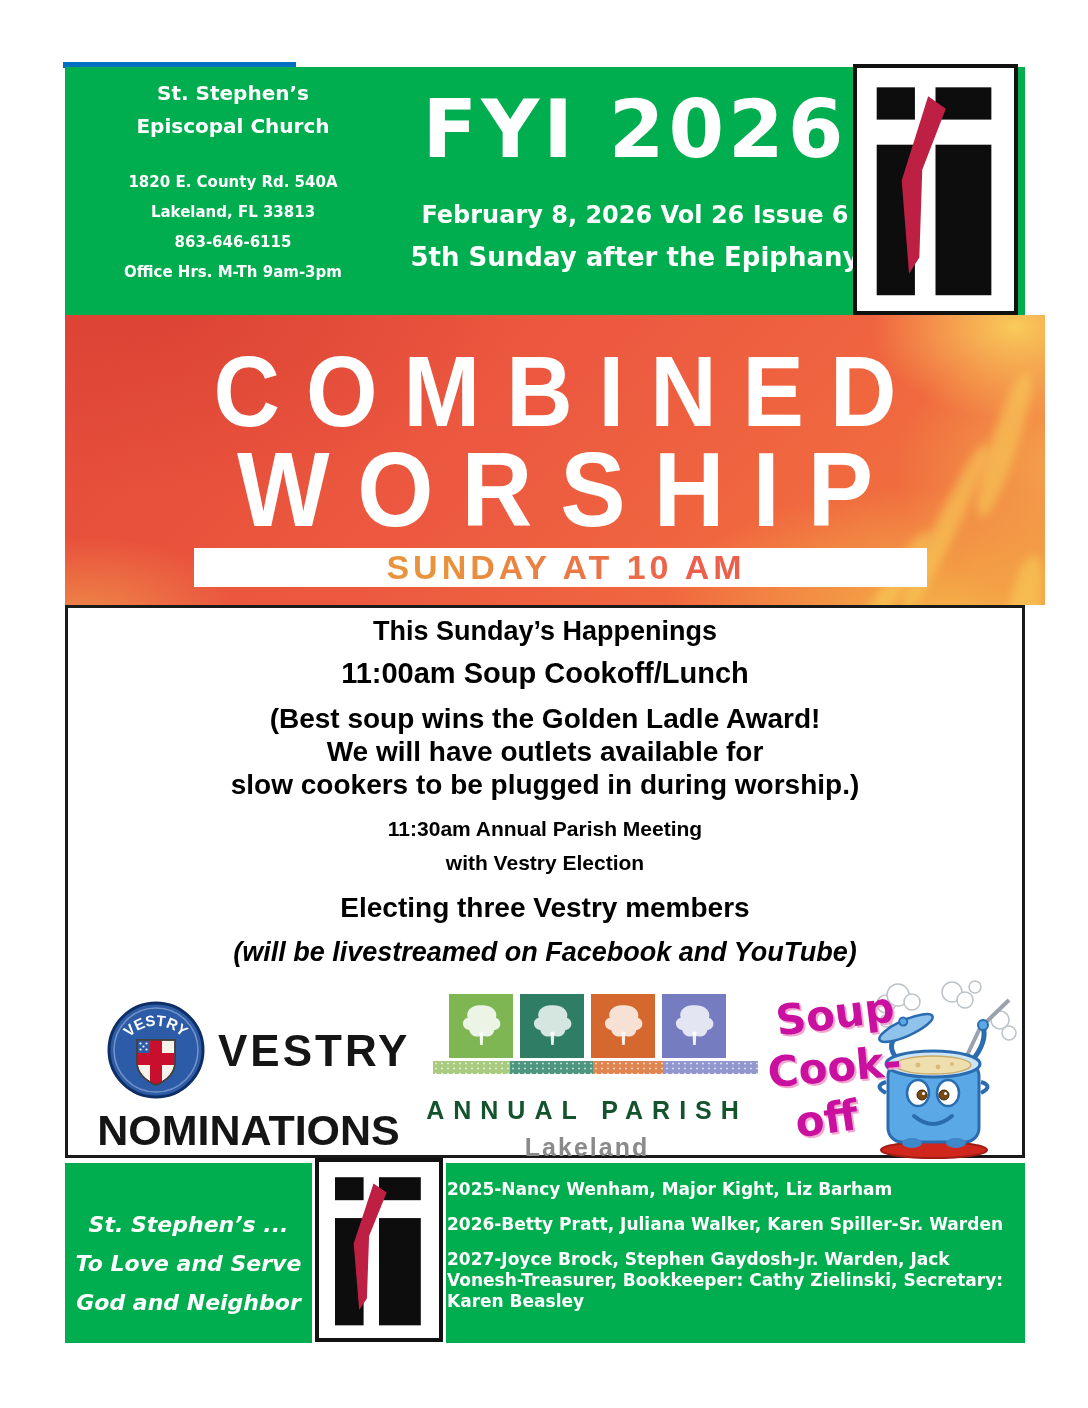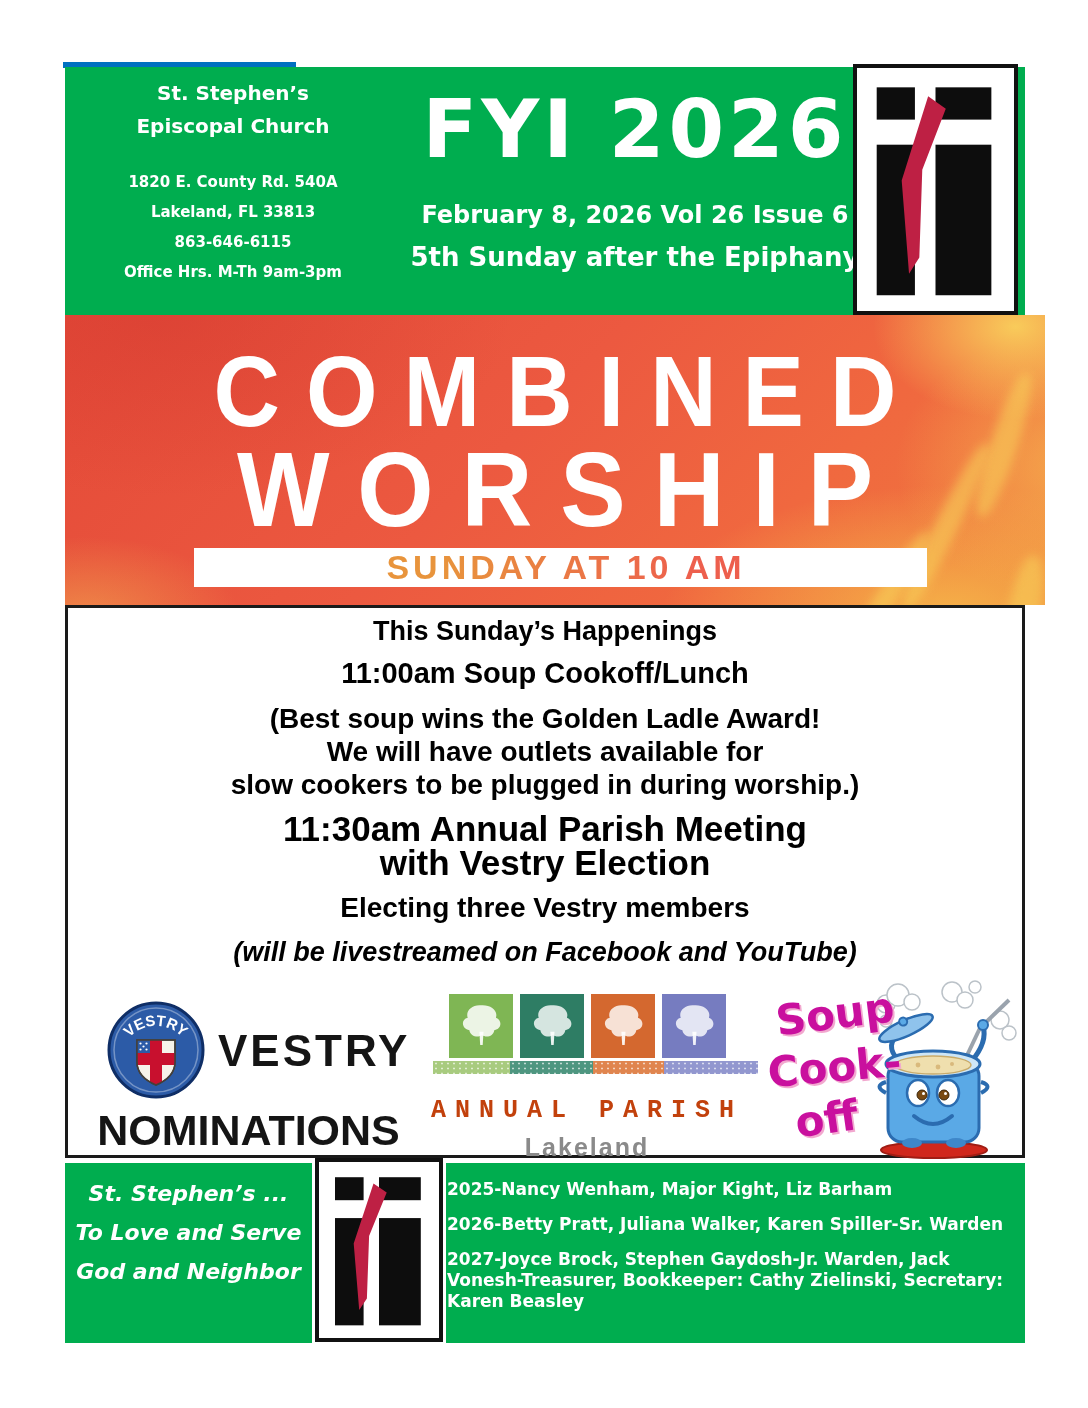--- a/index.html
+++ b/index.html
@@ -53,21 +53,21 @@
                background:linear-gradient(90deg,#E8943C 15%, #ED5F4D 85%);
                -webkit-background-clip:text; background-clip:text; color:transparent;margin-left:11px; }
 
   
   .content-box { position:absolute; left:65px; top:605px; width:960px; height:553px; background:#fff;
                  border:3px solid #1a1a1a; box-sizing:border-box; text-align:center; color:#000;
                  font-family:"Liberation Sans", sans-serif; font-weight:bold; }
   .cb-title   { margin-top:8px;  font-size:27px; }
   .cb-e1      { margin-top:10px; font-size:29px; }
   .cb-note    { margin-top:12px; font-size:28px; line-height:33px; }
-  .cb-e2      { margin-top:11px; font-size:35px; line-height:34px; }
+  .cb-e2      { margin-top:11px; font-size:21px; line-height:34px; }
   .cb-e3      { margin-top:12px; font-size:28px; }
   .cb-live    { margin-top:13px; font-size:27px; font-style:italic; }
 
   
   .media-row { position:absolute; left:0; top:378px; width:100%; height:172px; }
   .fig { position:absolute; }
   .fig-vestry { left:8px; top:4px; width:345px; height:165px; }
   .vestry-badge { position:absolute; left:30px; top:10px; width:100px; height:100px; }
   .vestry-word { position:absolute; left:142px; top:36px; font-size:44px; letter-spacing:3px;
                  font-weight:bold; color:#151515; }
@@ -78,31 +78,31 @@
   .tree-unit { position:relative; width:64px; height:82px; }
   .tree-square { position:absolute; left:0; top:0; width:64px; height:64px; }
   .tree-square svg { position:absolute; left:2px; top:3px; width:60px; height:58px; }
   .tree-ground { position:absolute; top:67px; height:13px;
                  background-image:radial-gradient(rgba(255,255,255,.65) 1px, transparent 1.4px);
                  background-size:6px 5px; }
   .g1 { left:-16px; width:86px; }
   .g2 { left:-10px; width:88px; }
   .g3 { left:2px;   width:72px; }
   .g4 { left:2px;   width:94px; }
-  .ap-line1 { margin-top:20px; color:#c2410c; font-size:25px; letter-spacing:9px;
-              font-family:Liberation Mono, monospace; }
+  .ap-line1 { margin-top:20px; color:#14532d; font-size:25px; letter-spacing:9px;
+              font-family:Liberation Sans, sans-serif; }
   .ap-line2 { margin-top:8px; color:#8A8A8A; font-size:25px; letter-spacing:2px;
               font-family:"Liberation Sans", sans-serif; }
   .fig-soup { left:698px; top:-6px; width:258px; height:180px; }
 
   
   .motto-box { position:absolute; left:65px; top:1163px; width:247px; height:180px; background:#00AD4F;
                color:#fff; font-weight:bold; font-style:italic; text-align:center; font-size:22px; }
   .motto-box div { line-height:26px; }
-  .motto1 { padding-top:18px; }
+  .motto1 { padding-top:49px; }
   .motto2 { margin-top:13px; }
   .motto3 { margin-top:13px; }
   .names-box { position:absolute; left:446px; top:1163px; width:579px; height:180px; background:#00AD4F;
                color:#fff; font-weight:bold; font-size:17px; }
   .names-box p { margin:0; padding:0 1px; line-height:21px; }
   .np1 { padding-top:16px !important; }
   .np2 { margin-top:14px !important; }
   .np3 { margin-top:14px !important; }
 </style>
 </head>

